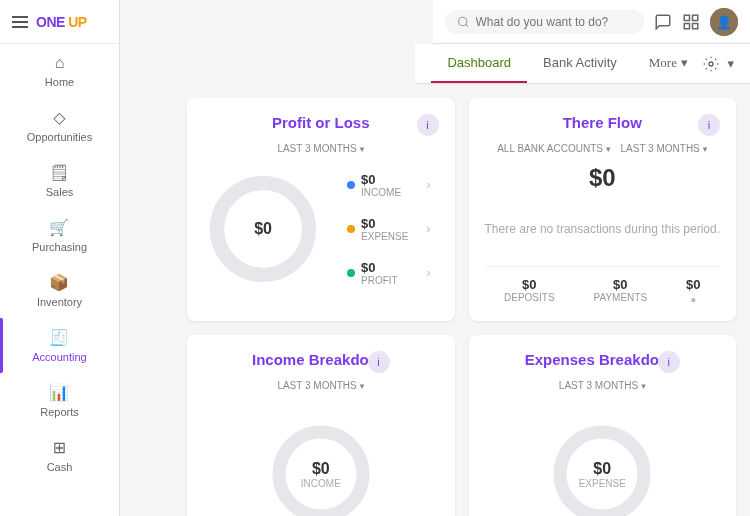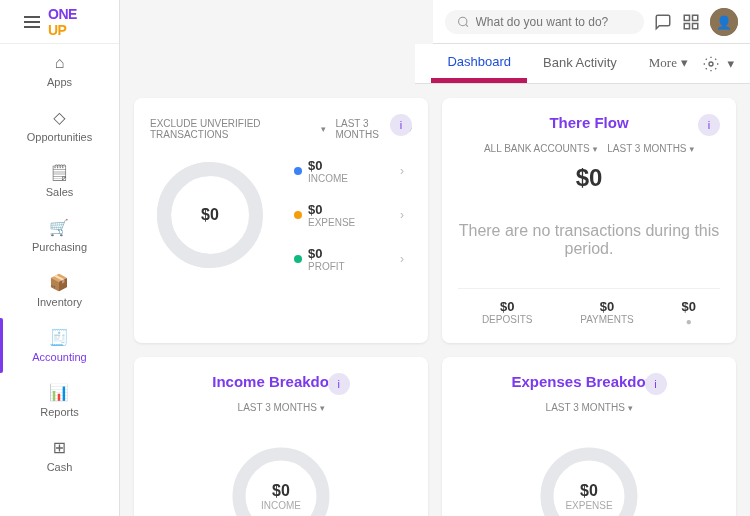--- a/index.html
+++ b/index.html
@@ -1,20 +1,20 @@
 <!DOCTYPE html>
 <html><head>
   <meta charset="utf-8">
   <style>
     * { box-sizing: border-box; margin: 0; padding: 0; }
     body { font-family: 'Segoe UI', Arial, sans-serif; background: #f5f5f5; display: flex; height: 516px; width: 750px; overflow: hidden; font-size: 13px; }
 
     
     .sidebar { width: 120px; background: #fff; border-right: 1px solid #e0e0e0; display: flex; flex-direction: column; flex-shrink: 0; }
-    .sidebar-header { height: 44px; display: flex; align-items: center; padding: 0 24px; gap: 8px; border-bottom: 1px solid #eee; }
+    .sidebar-header { height: 44px; display: flex; align-items: center; padding: 0 12px; gap: 8px; border-bottom: 1px solid #eee; }
     .hamburger { display: flex; flex-direction: column; gap: 3px; cursor: pointer; }
     .hamburger span { width: 16px; height: 2px; background: #555; display: block; }
     .logo { color: #7c3aed; font-weight: 800; font-size: 14px; letter-spacing: -0.5px; }
     .logo span { color: #f59e0b; }
 
     .sidebar-item { display: flex; flex-direction: column; align-items: center; padding: 10px 0; cursor: pointer; color: #666; font-size: 11px; gap: 4px; position: relative; }
     .sidebar-item.active { color: #7c3aed; }
     .sidebar-item.active::left { content: ''; position: absolute; left: 0; top: 0; bottom: 0; width: 3px; background: #7c3aed; }
     .sidebar-item .icon { font-size: 16px; }
     .active-bar { position: absolute; left: 0; top: 0; bottom: 0; width: 3px; background: #7c3aed; border-radius: 0 2px 2px 0; }
@@ -25,21 +25,21 @@
     
     .topbar { height: 44px; background: #fff; border-bottom: 1px solid #e0e0e0; display: flex; align-items: center; padding: 0 12px; gap: 10px; }
     .search-box { display: flex; align-items: center; background: #f5f5f5; border-radius: 20px; padding: 5px 12px; gap: 6px; flex: 1; max-width: 300px; }
     .search-box input { border: none; background: transparent; outline: none; font-size: 12px; color: #666; width: 100%; }
     .topbar-right { margin-left: auto; display: flex; align-items: center; gap: 10px; }
     .avatar { width: 28px; height: 28px; border-radius: 50%; background: #8b7355; display: flex; align-items: center; justify-content: center; font-size: 12px; color: #fff; overflow: hidden; }
 
     
     .tabbar { background: #fff; border-bottom: 1px solid #e0e0e0; display: flex; align-items: center; padding: 0 16px; height: 40px; }
     .tab { padding: 0 16px; height: 100%; display: flex; align-items: center; cursor: pointer; color: #666; font-size: 13px; border-bottom: 2px solid transparent; }
-    .tab.active { color: #1d4ed8; border-bottom: 5px solid #be185d; }
+    .tab.active { color: #4d7c0f; border-bottom: 2px solid #be185d; }
     .tabbar-right { margin-left: auto; display: flex; align-items: center; gap: 8px; color: #666; font-size: 13px; }
 
     
     .content { flex: 1; overflow-y: auto; padding: 14px; display: grid; grid-template-columns: 1fr 1fr; gap: 14px; }
 
     
     .card { background: #fff; border-radius: 8px; padding: 16px; box-shadow: 0 1px 3px rgba(0,0,0,0.08); }
 
     
     .card-title { text-align: center; color: #7c3aed; font-size: 15px; font-weight: 600; margin-bottom: 8px; }
@@ -60,21 +60,21 @@
     .dot-blue { background: #3b82f6; }
     .dot-yellow { background: #f59e0b; }
     .dot-green { background: #10b981; }
     .profit-amount { font-size: 13px; font-weight: 600; color: #333; }
     .profit-label { font-size: 10px; color: #999; text-transform: uppercase; }
     .chevron { color: #bbb; font-size: 12px; }
 
     
     .cash-flow-filters { display: flex; justify-content: center; gap: 10px; font-size: 10px; color: #888; text-transform: uppercase; margin-bottom: 10px; }
     .big-amount { text-align: center; font-size: 24px; font-weight: 700; color: #333; margin: 8px 0; }
-    .no-transactions { text-align: center; color: #aaa; font-size: 16px; margin: 30px 0; }
+    .no-transactions { text-align: center; color: #aaa; font-size: 12px; margin: 30px 0; }
     .cash-flow-footer { display: flex; justify-content: space-around; border-top: 1px solid #f0f0f0; padding-top: 10px; margin-top: 4px; }
     .cf-stat { text-align: center; }
     .cf-stat-amount { font-size: 13px; font-weight: 600; color: #333; }
     .cf-stat-label { font-size: 10px; color: #999; text-transform: uppercase; }
     .cf-stat-icon { font-size: 10px; color: #bbb; margin-top: 2px; }
 
     
     .info-btn { width: 22px; height: 22px; border-radius: 50%; background: #e8e4f5; display: flex; align-items: center; justify-content: center; font-size: 11px; color: #7c3aed; cursor: pointer; float: right; }
 
     
@@ -96,21 +96,21 @@
     <div class="hamburger">
       <span></span>
         <span></span>
         <span></span>
     </div>
     <span class="logo">ONE <span>UP</span></span>
   </div>
 
   <div class="sidebar-item">
     <span class="icon">⌂</span>
-    <span>Apps</span>
+    <span>Home</span>
   </div>
   <div class="sidebar-item">
     <span class="icon">◇</span>
     <span>Opportunities</span>
   </div>
   <div class="sidebar-item">
     <span class="icon">🗒</span>
     <span>Sales</span>
   </div>
   <div class="sidebar-item">
@@ -178,24 +178,24 @@
           <path d="M12 1v2M12 21v2M4.22 4.22l1.42 1.42M18.36 18.36l1.42 1.42M1 12h2M21 12h2M4.22 19.78l1.42-1.42M18.36 5.64l1.42-1.42"></path>
         </svg>
       <span style="color:#666;">▾</span>
     </div>
   </div>
 
   <div class="content">
 
     <div class="card">
       <div class="card-header-row">
+        <span class="card-title">Profit or Loss</span>
         <div class="info-btn">i</div>
       </div>
       <div class="card-filters">
-        <span class="filter-btn">EXCLUDE UNVERIFIED TRANSACTIONS</span>
         <span class="filter-btn">LAST 3 MONTHS</span>
       </div>
       <div class="profit-body">
         <div class="donut-container">
           <svg class="donut-svg" viewBox="0 0 120 120">
             <circle cx="60" cy="60" r="46" fill="none" stroke="#e5e7eb" stroke-width="14"></circle>
             <circle cx="60" cy="60" r="46" fill="none" stroke="#e5e7eb" stroke-width="14" stroke-dasharray="145 144" stroke-dashoffset="-72" stroke-linecap="round"></circle>
           </svg>
           <span class="donut-label">$0</span>
         </div>

